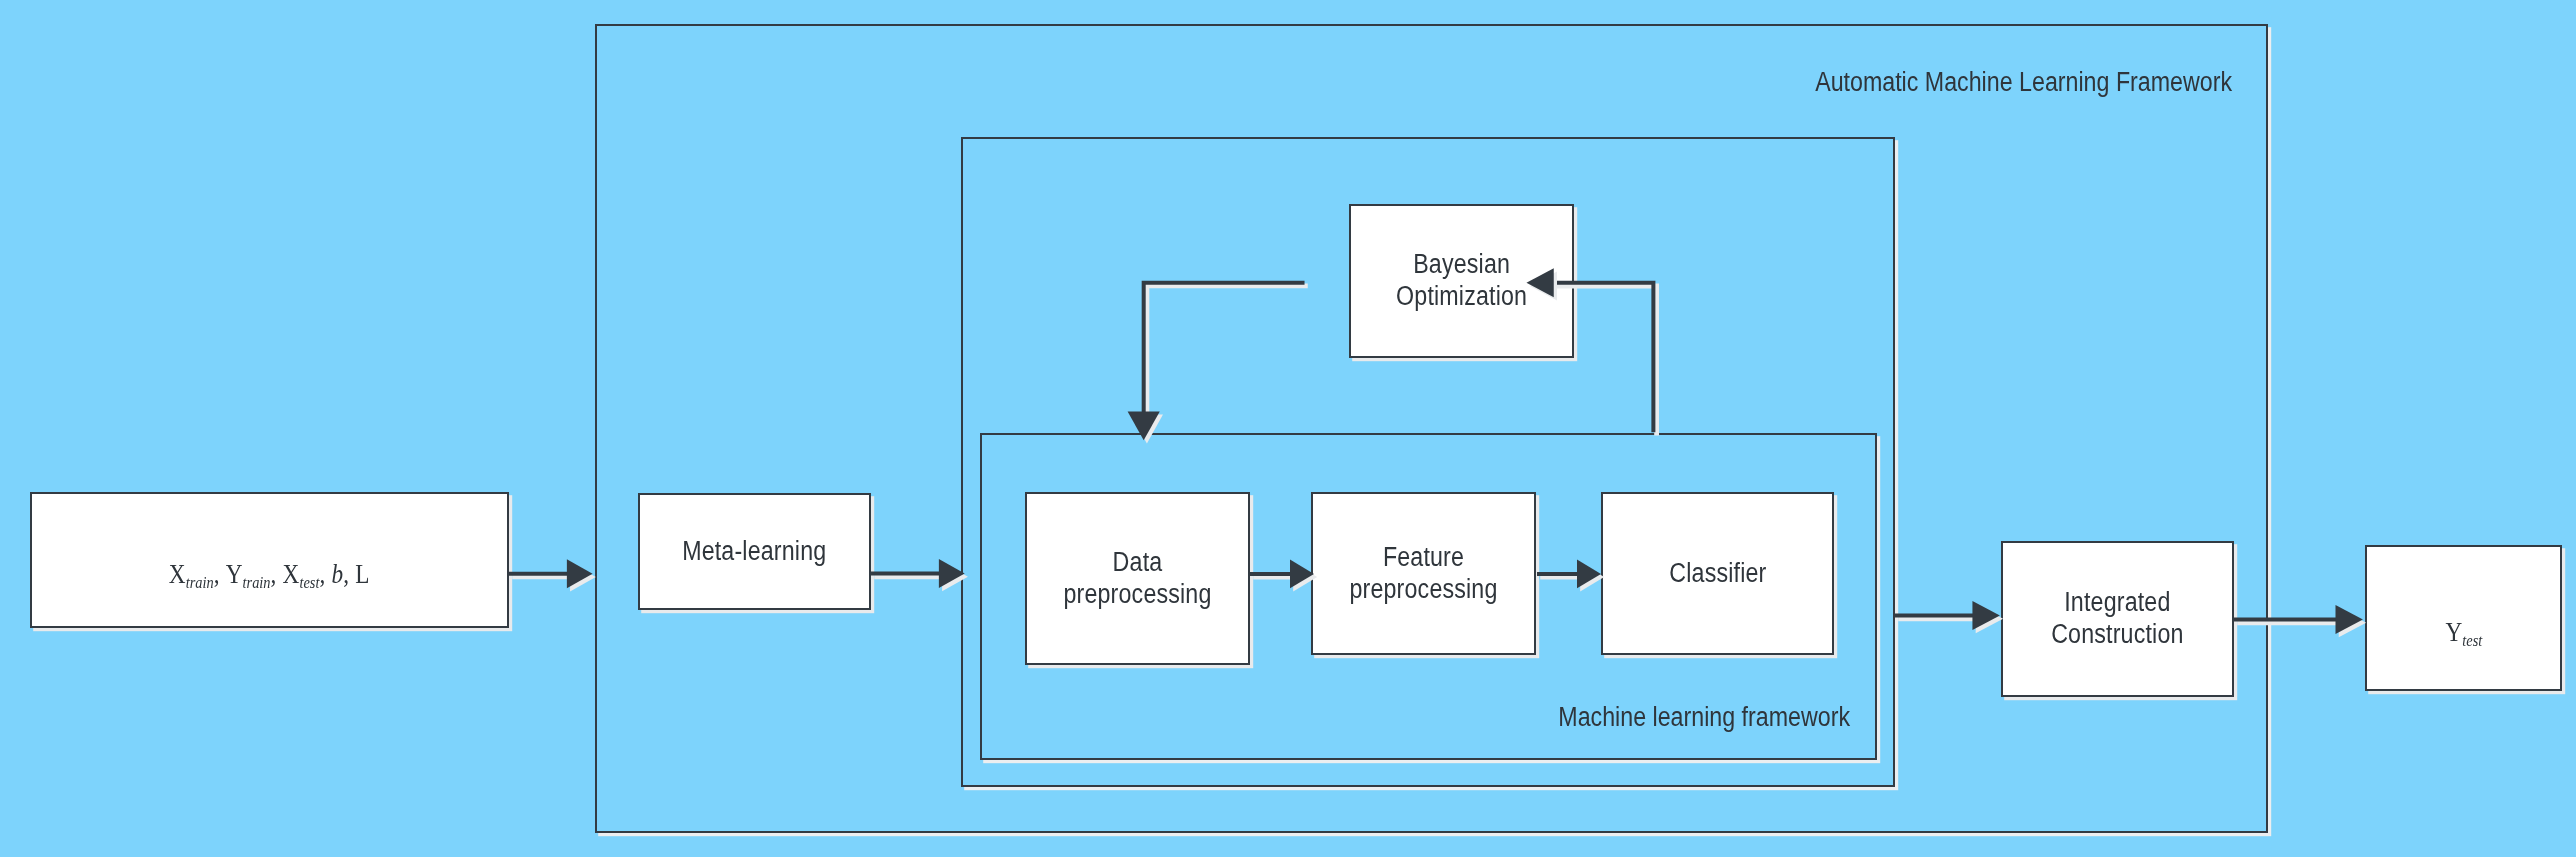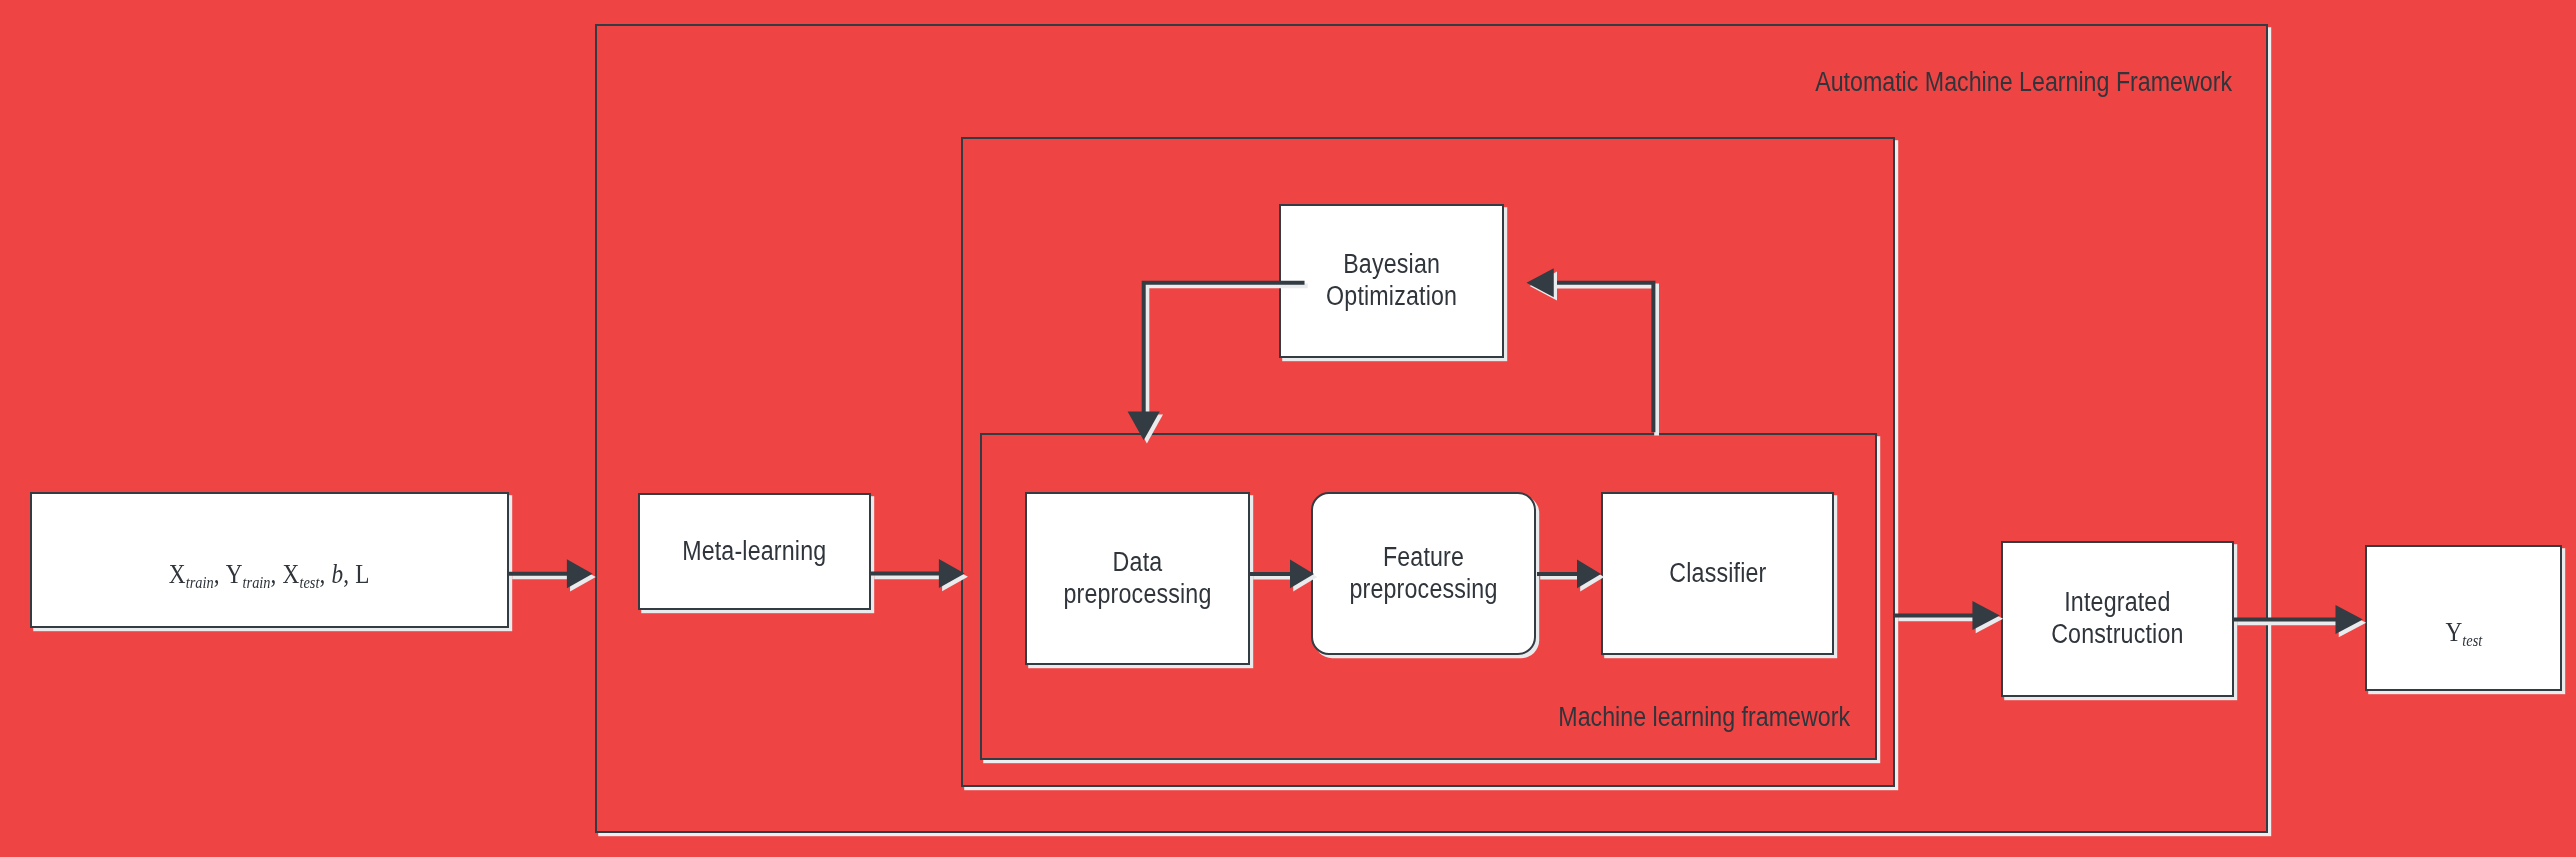--- a/index.html
+++ b/index.html
@@ -5,21 +5,21 @@
 <style>
   html, body {
     margin: 0;
     padding: 0;
     background: #ffffff;
   }
   #canvas {
     position: relative;
     width: 2576px;
     height: 858px;
-    background: #ef4444;
+    background: #7dd3fc;
     overflow: hidden;
     font-family: "Liberation Sans", "DejaVu Sans", sans-serif;
   }
 
   
   .box {
     position: absolute;
     box-sizing: border-box;
     background: #ffffff;
     border: 2.4px solid #333b43;
@@ -105,31 +105,31 @@
   <div class="box" style="left:30px; top:492px; width:479px; height:136px;">
     <span class="label math">
       <span class="up">X</span><sub>train</sub><span class="up">,&nbsp;</span><span class="up">Y</span><sub>train</sub><span class="up">,&nbsp;</span><span class="up">X</span><sub>test</sub><span class="up">,&nbsp;</span>b<span class="up">,&nbsp;</span><span class="up">L</span>
     </span>
   </div>
 
   <div class="box" style="left:638px; top:493px; width:233px; height:117px;">
     <span class="label">Meta-learning</span>
   </div>
 
-  <div class="box" style="left:1279px; top:204px; width:225px; height:154px;">
+  <div class="box" style="left:1349px; top:204px; width:225px; height:154px;">
     <span class="label">Bayesian
 Optimization</span>
   </div>
 
   <div class="box" style="left:1025px; top:492px; width:225px; height:173px;">
     <span class="label">Data
 preprocessing</span>
   </div>
 
-  <div class="box" style="left:1311px; top:492px; width:225px; height:163px;border-radius:18px;">
+  <div class="box" style="left:1311px; top:492px; width:225px; height:163px;">
     <span class="label">Feature
 preprocessing</span>
   </div>
 
   <div class="box" style="left:1601px; top:492px; width:233px; height:163px;align-items:center;">
     <span class="label">Classifier</span>
   </div>
 
   <div class="box" style="left:2001px; top:541px; width:233px; height:156px;">
     <span class="label">Integrated

